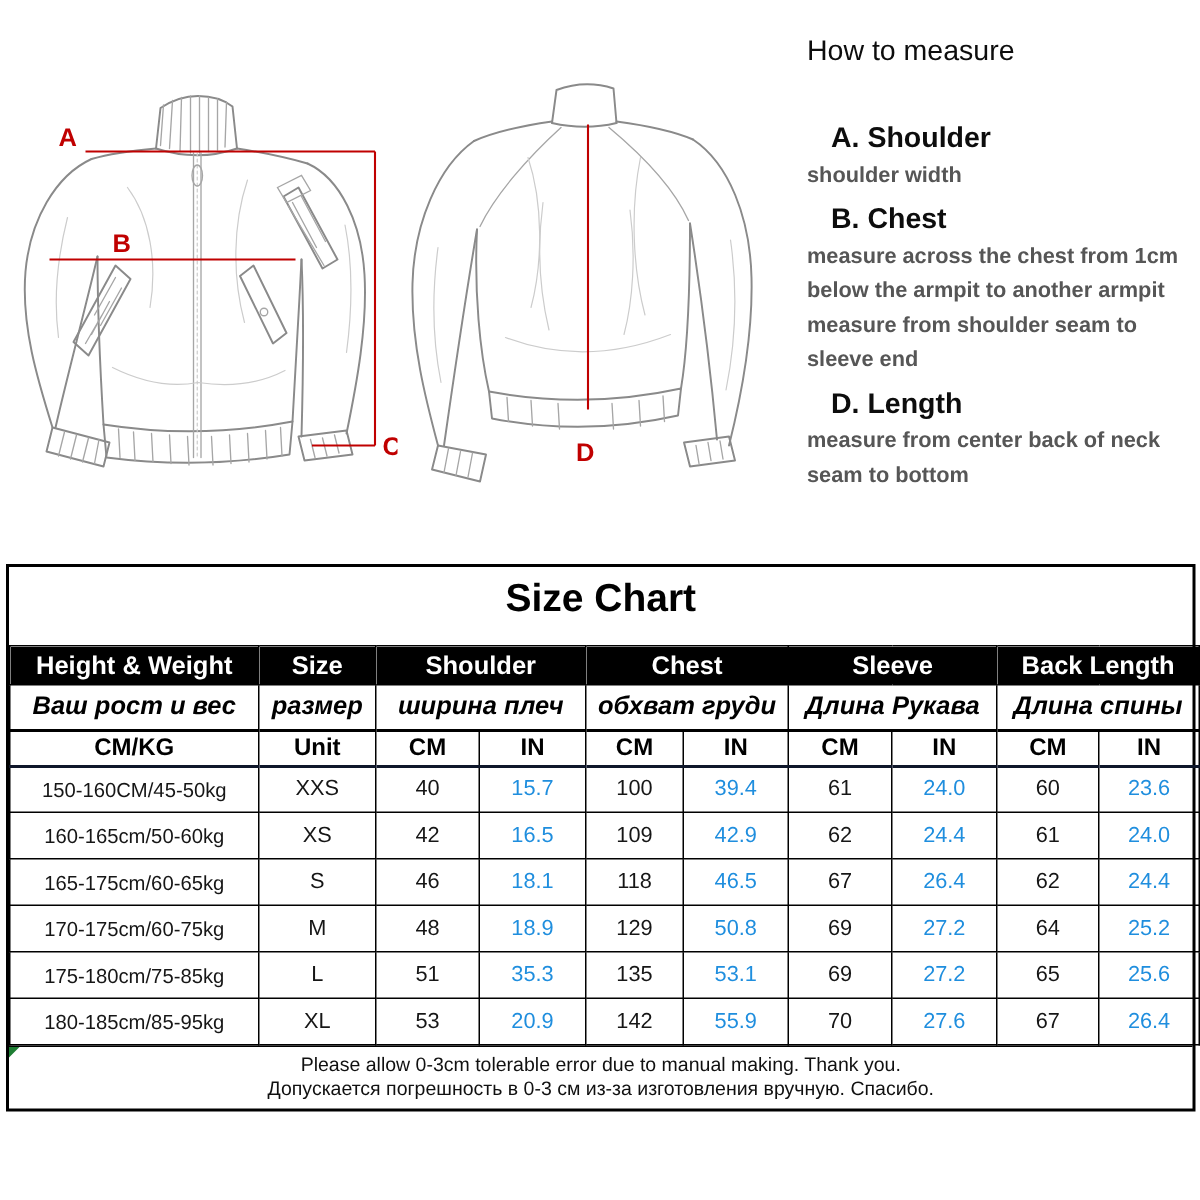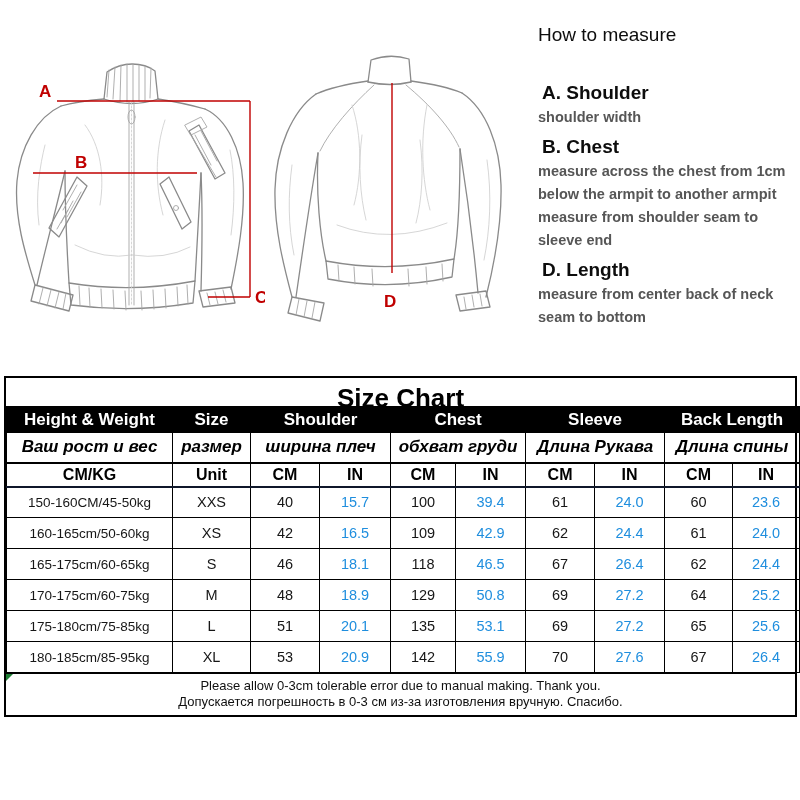--- a/index.html
+++ b/index.html
@@ -17,26 +17,26 @@
   #jacket-back  { left: 262px; top: 45px; }
   .outline { fill:none; stroke:#8a8a8a; stroke-width:1.3; stroke-linejoin:round; stroke-linecap:round; }
   .detail  { fill:none; stroke:#a6a6a6; stroke-width:0.9; stroke-linecap:round; }
   .crease  { fill:none; stroke:#cccccc; stroke-width:0.8; stroke-linecap:round; }
   .redline { fill:none; stroke:var(--accent-red); stroke-width:1.4; }
   .redletter { fill:var(--accent-red); font-size:17px; font-weight:bold;
                font-family:"Liberation Sans", sans-serif; }
   
   #guide { position:absolute; left:538px; top:24px; width:262px; }
   #guide .g-title { font-size:19px; font-weight:normal; color:#0d0d0d; margin-bottom:36px; }
-  .g-item h2 { font-size:19px; font-weight:bold; color:#0d0d0d; margin:7px 4px 2px; }
+  .g-item h2 { font-size:19px; font-weight:bold; color:#0d0d0d; margin:7px 16px 2px; }
   .g-item p  { font-size:14.5px; line-height:23px; font-weight:bold; color:#565656; }
   
   #chart { position:absolute; left:4px; top:376px; width:793px;
            border:2px solid #000; background:#fff; }
-  .chart-title { height:28px; line-height:40px; text-align:center;
+  .chart-title { height:52px; line-height:40px; text-align:center;
                  font-size:26px; font-weight:bold; color:#000; }
   table { width:100%; border-collapse:collapse; table-layout:fixed; }
   th, td { border:1px solid #000; text-align:center; vertical-align:middle;
            overflow:hidden; white-space:nowrap; }
   tr.en th { background:var(--header-bg); color:var(--header-fg);
              font-size:17px; height:26px; border-color:#000; }
   tr.ru th { font-size:17px; height:30px; border-bottom:2px solid #000; color:#000;font-style:italic; }
   tr.units th { font-size:16px; height:24px; border-bottom:2px solid #0f172a; color:#000; }
   tbody td { font-size:14.5px; height:31px; font-weight:normal; color:#161616; }
   td.hw { font-size:13.5px; }
@@ -240,21 +240,21 @@
         <td class="in">50.8</td>
         <td>69</td>
         <td class="in">27.2</td>
         <td>64</td>
         <td class="in">25.2</td>
       </tr>
       <tr>
         <td class="hw">175-180cm/75-85kg</td>
         <td>L</td>
         <td>51</td>
-        <td class="in">20.1</td>
+        <td class="in">35.3</td>
         <td>135</td>
         <td class="in">53.1</td>
         <td>69</td>
         <td class="in">27.2</td>
         <td>65</td>
         <td class="in">25.6</td>
       </tr>
       <tr>
         <td class="hw">180-185cm/85-95kg</td>
         <td>XL</td>

